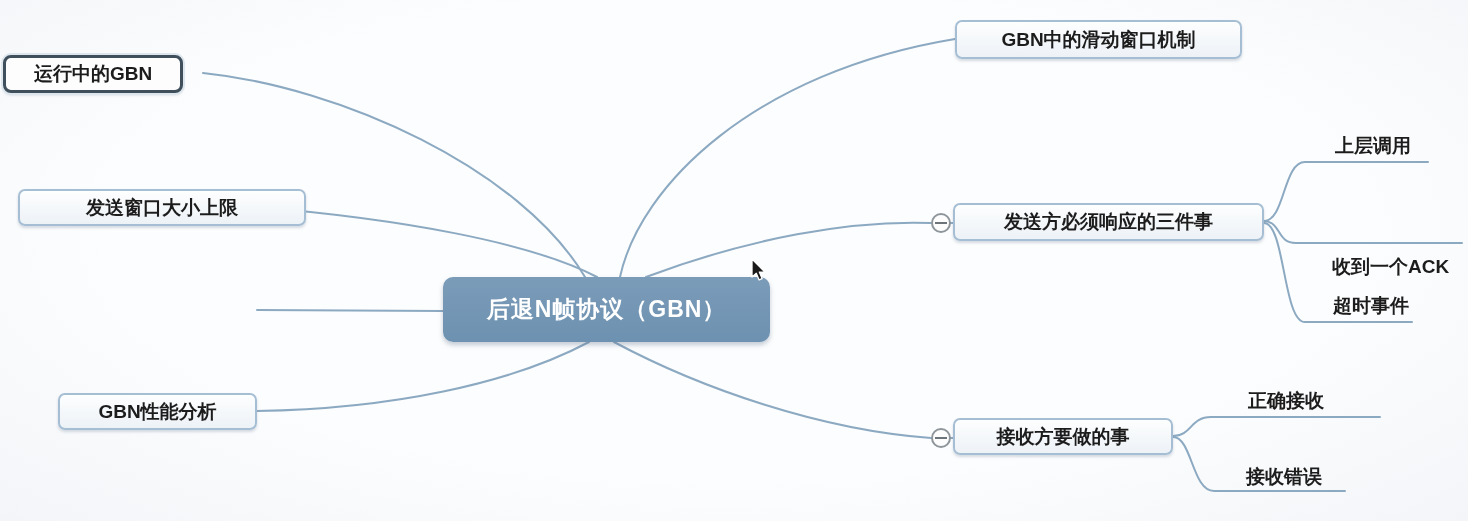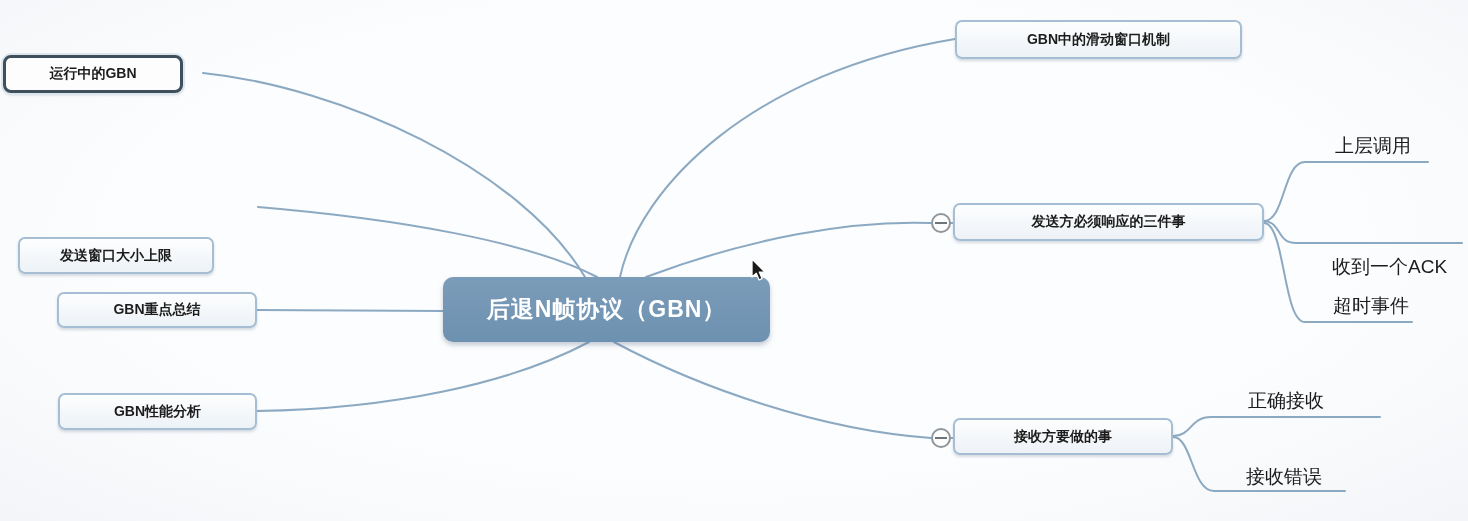--- a/index.html
+++ b/index.html
@@ -7,36 +7,36 @@
   body { font-family:"Liberation Sans","DejaVu Sans",sans-serif; background:#eef0f2; }
   #canvas {
     position:relative; width:1468px; height:521px; overflow:hidden;
     background:radial-gradient(ellipse at 50% 45%, #fcfdfe 60%, #f3f5f8 100%);
   }
   #edges { position:absolute; left:0; top:0; width:1468px; height:521px; z-index:1; }
   .topic-box {
     position:absolute; z-index:2; display:flex; align-items:center; justify-content:center;
     background:linear-gradient(#fdfefe,#edf2f7);
     border:2px solid #a6bed3; border-radius:7px;
-    font-size:14px; font-weight:600; color:#1c1c1c; white-space:nowrap;
+    font-size:19px; font-weight:600; color:#1c1c1c; white-space:nowrap;
     box-shadow:0 2px 3px rgba(110,130,155,.28);
     cursor:default;
   }
   .topic-box.selected {
     border:3px solid #3f4f5b; background:#fdfdfd; border-radius:8px;
     box-shadow:0 0 0 2px #dde6ed, 0 2px 3px rgba(110,130,155,.3);
   }
   .root-topic {
     background:linear-gradient(#7b9cb9,#6d91b0);
     border:none; border-radius:10px;
     color:#fff; font-size:23px; letter-spacing:1px;
     box-shadow:0 3px 5px rgba(90,110,135,.35);
   }
   .leaf-label {
-    position:absolute; z-index:2; font-size:19px; font-weight:400;
+    position:absolute; z-index:2; font-size:19px; font-weight:700;
     color:#1c1c1c; white-space:nowrap; cursor:default;
   }
   #cursor { position:absolute; z-index:5; pointer-events:none; }
 </style>
 </head>
 <body>
 
 <div id="canvas">
 
   <svg id="edges" viewBox="0 0 1468 521" xmlns="http://www.w3.org/2000/svg">
@@ -71,25 +71,22 @@
     </g>
   </svg>
 
   <div class="topic-box root-topic" style="left:443px; top:277px; width:327px; height:65px;">
     <span>后退N帧协议（GBN）</span>
   </div>
 
   <div class="topic-box selected" style="left:3px; top:55px; width:180px; height:38px;">
     <span>运行中的GBN</span>
   </div>
-  <div class="topic-box" style="left:18px; top:189px; width:196px; height:37px;margin-top:48px;">
+  <div class="topic-box" style="left:18px; top:189px; width:288px; height:37px;">
     <span>发送窗口大小上限</span>
-  </div>
-  <div class="topic-box" style="left:57px; top:292px; width:200px; height:36px;">
-    <span>GBN重点总结</span>
   </div>
   <div class="topic-box" style="left:58px; top:393px; width:199px; height:37px;">
     <span>GBN性能分析</span>
   </div>
 
   <div class="topic-box" style="left:955px; top:20px; width:287px; height:39px;">
     <span>GBN中的滑动窗口机制</span>
   </div>
   <div class="topic-box" style="left:953px; top:203px; width:311px; height:38px;">
     <span>发送方必须响应的三件事</span>

